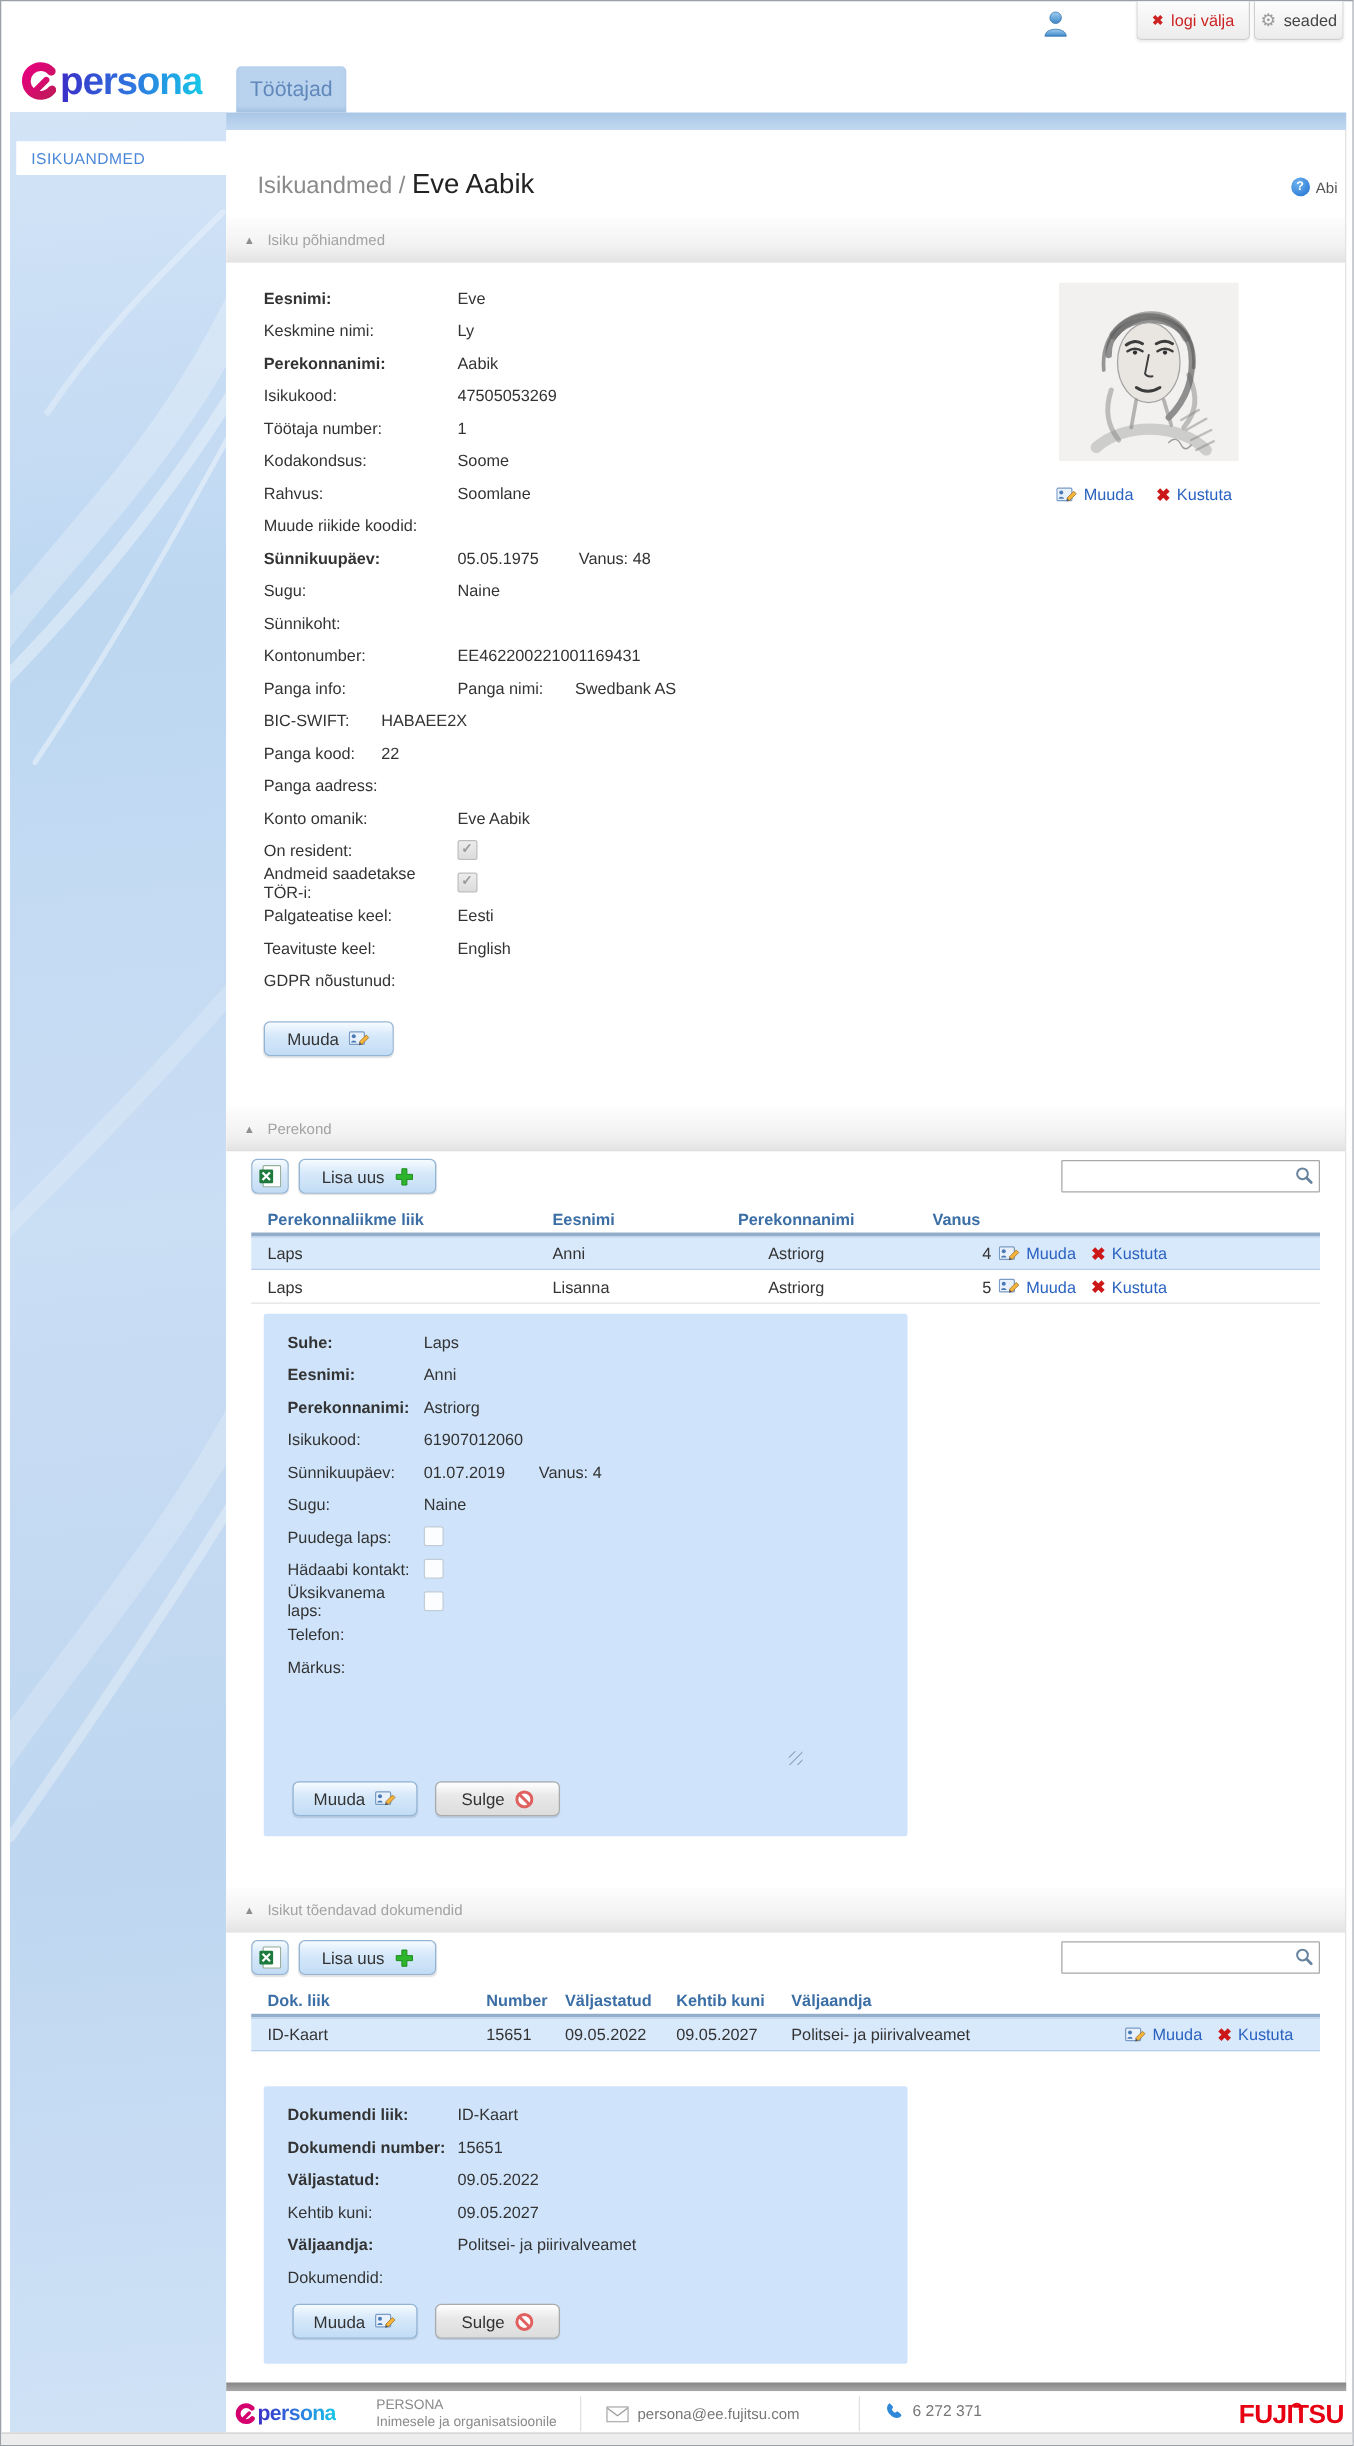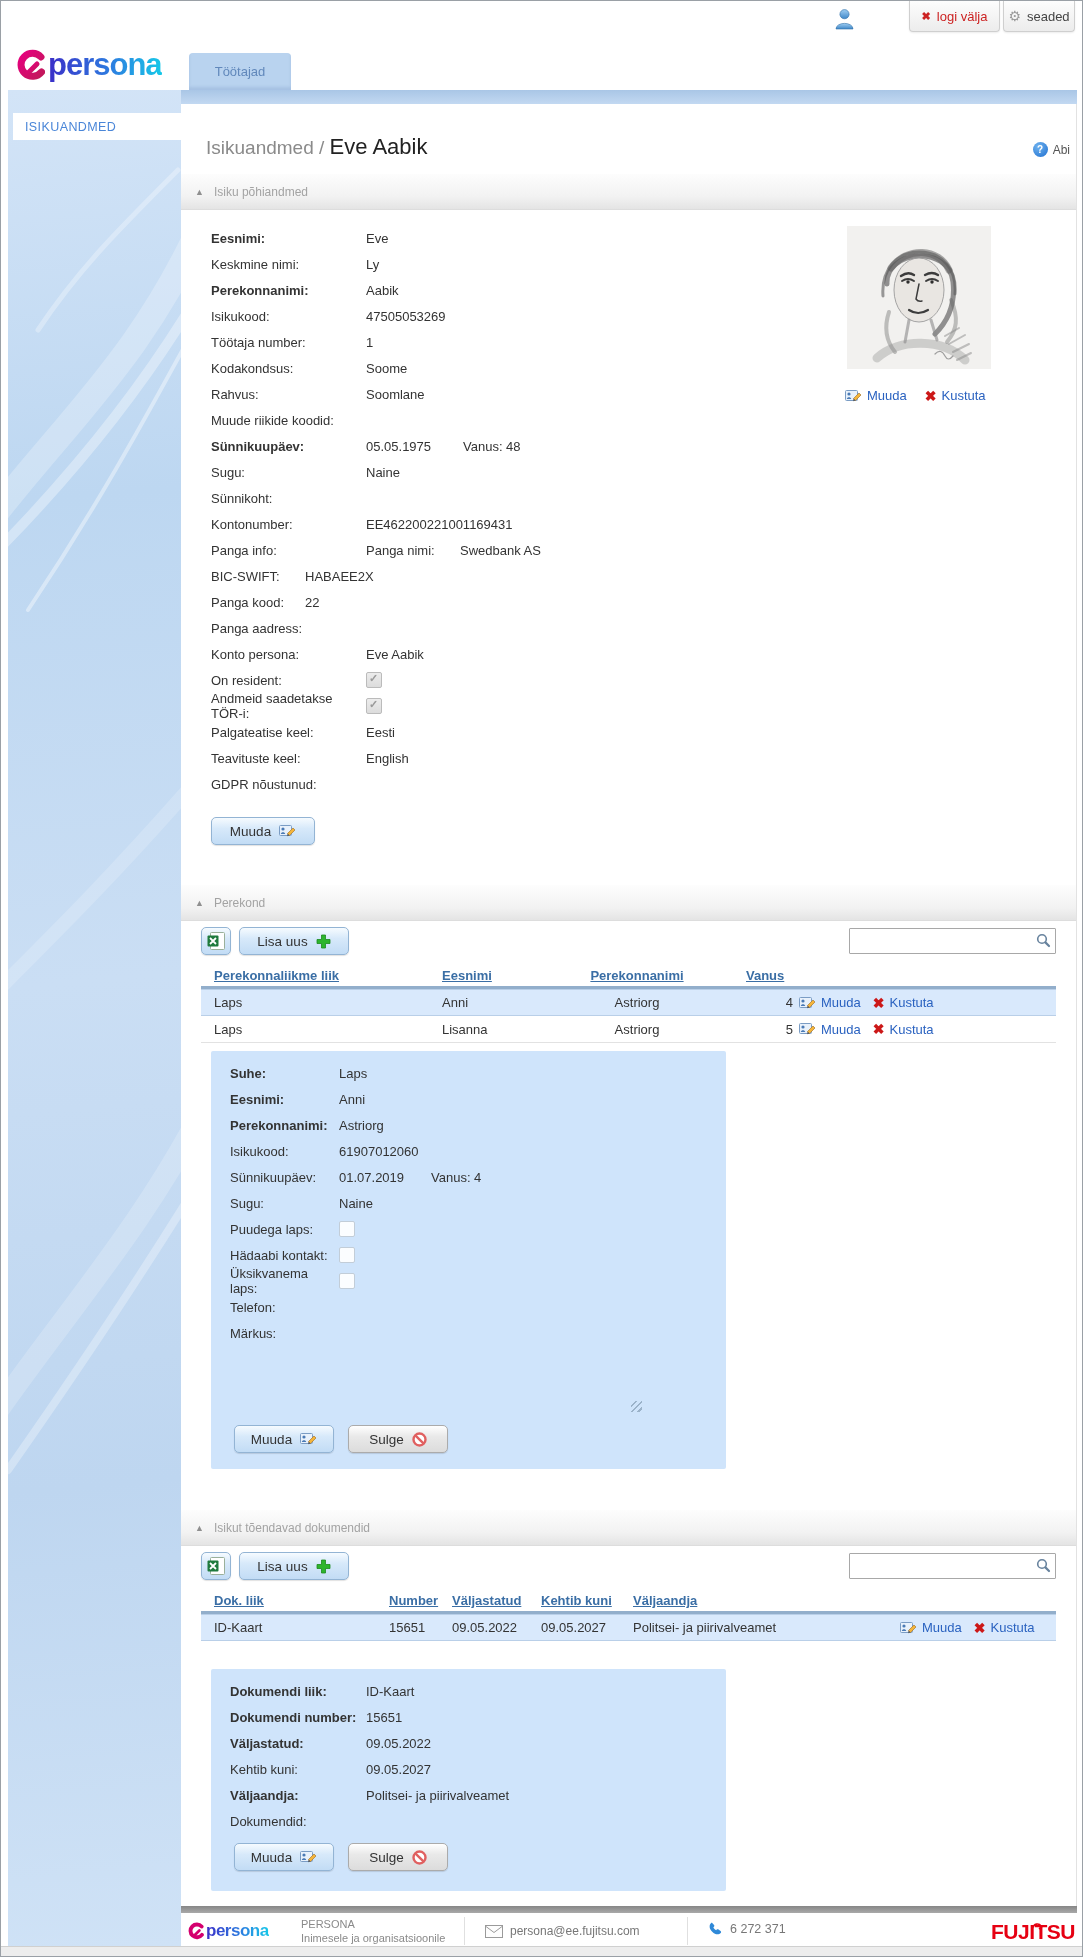--- a/index.html
+++ b/index.html
@@ -9,21 +9,21 @@
   .top-btn{position:absolute;top:0;height:31px;background:linear-gradient(#fdfdfd,#ececec);border:1px solid #cfcfcf;border-top:none;border-radius:0 0 4px 4px;display:flex;align-items:center;justify-content:center;gap:6px;font-size:13px;color:#444;box-shadow:0 1px 2px rgba(0,0,0,.08);cursor:pointer;box-sizing:border-box;}
   .btn-logout{left:908px;width:91px;color:#cc2222;}
   .logout-x{color:#cc2222;font-size:11px;font-weight:bold;}
   .btn-settings{left:1002px;width:72px;}
   .gear{color:#9a9a9a;font-size:14px;line-height:14px;}
   .user-icon{position:absolute;left:833px;top:7px;width:21px;height:23px;}
 
   
   .logo{position:absolute;left:14px;top:46px;display:flex;align-items:flex-start;gap:3px;}
   .logo-text{font-size:31px;font-weight:bold;letter-spacing:-1px;line-height:36px;background:linear-gradient(90deg,#3a2ec8 0%,#2d7de0 55%,#16c8e8 100%);-webkit-background-clip:text;background-clip:text;color:transparent;}
-  .tab{position:absolute;left:188px;top:52px;width:102px;height:37px;background:#b9d3ef;border-radius:4px 4px 0 0;display:flex;align-items:center;justify-content:center;font-size:13px;color:#6188bb;cursor:pointer;box-shadow:inset 0 -3px 3px rgba(110,145,190,.25);}
+  .tab{position:absolute;left:188px;top:52px;width:88px;height:37px;background:#b9d3ef;border-radius:4px 4px 0 0;display:flex;align-items:center;justify-content:center;font-size:17px;color:#6188bb;cursor:pointer;box-shadow:inset 0 -3px 3px rgba(110,145,190,.25);}
 
   
   .blue-band{position:absolute;left:7px;top:89px;width:1069px;height:16px;background:linear-gradient(#a9c6e6,#c6dbf3);}
   .blue-col{position:absolute;left:7px;top:89px;width:173px;height:1856px;background:linear-gradient(175deg,#d3e4f7 0%,#bdd7f1 22%,#cadef4 48%,#bed6f0 75%,#cfe2f6 100%);overflow:hidden;}
   .blue-col svg{position:absolute;left:0;top:0;}
   .sidebar-entry{position:absolute;left:12px;top:112px;width:168px;height:27px;background:#fff;display:flex;align-items:center;padding-left:12px;box-sizing:border-box;font-size:12.5px;color:#4a86d8;letter-spacing:.4px;cursor:pointer;}
 
   
   .main{position:absolute;left:180px;top:103px;width:896px;height:1802px;background:#fff;border-right:1px solid #e2e2e2;box-sizing:border-box;}
   .title-row{position:absolute;left:25px;top:30px;white-space:nowrap;}
@@ -66,21 +66,21 @@
 
   
   .toolbar{position:absolute;left:20px;right:20px;top:42px;height:30px;}
   .excel-btn{position:absolute;left:0;top:0;width:30px;height:28px;padding:0;}
   .add-btn{position:absolute;left:38px;top:0;width:110px;}
   .search{position:absolute;right:0;top:1px;width:205px;height:24px;border:1px solid #a8a8a8;background:#fff;border-radius:1px;}
   .search input{position:absolute;left:4px;top:2px;width:172px;height:18px;border:none;outline:none;font-size:13px;font-family:"Liberation Sans",sans-serif;}
   .search .mag{position:absolute;right:4px;top:4px;}
 
   .gtable{position:absolute;left:20px;right:20px;top:80px;}
-  .ghead{display:flex;height:21px;align-items:center;border-bottom:3px solid #92aecb;font-weight:bold;color:#3a6ea5;font-size:13px;text-decoration:underline;}
+  .ghead{display:flex;height:21px;align-items:center;border-bottom:3px solid #92aecb;font-weight:bold;color:#3a6ea5;font-size:13px;}
   .grow{display:flex;height:27px;align-items:center;font-size:13px;color:#333;border-bottom:1px solid #e2e2e2;box-sizing:border-box;}
   .grow.sel{background:#d9e9fc;border-top:1px solid #b9cfe8;border-bottom:1px solid #b9cfe8;}
   .c{padding-left:13px;box-sizing:border-box;flex:none;white-space:nowrap;overflow:hidden;}
   .fc1{width:228px;} .fc2{width:99px;} .fc3{width:205px;text-align:center;} .fc4{width:60px;}
   .grow .fc4{text-align:right;}
   .dc1{width:175px;} .dc2{width:63px;} .dc3{width:89px;} .dc4{width:92px;} .dc5{width:254px;}
   .acts{display:flex;gap:12px;margin-left:6px;align-items:center;font-size:13px;}
   .acts.far{margin-left:26px;}
 
   
@@ -249,21 +249,21 @@
           </div>
         <div class="r sub">
             <span class="l">Panga kood:</span>
             <span class="v">22</span>
           </div>
         <div class="r sub">
             <span class="l">Panga aadress:</span>
             <span class="v"></span>
           </div>
         <div class="r">
-            <span class="l">Konto persona:</span>
+            <span class="l">Konto omanik:</span>
             <span class="v">Eve Aabik</span>
           </div>
         <div class="r">
             <span class="l">On resident:</span>
             <span class="cb" data-state="checked"></span>
           </div>
         <div class="r">
             <span class="l">Andmeid saadetakse TÖR-i:</span>
             <span class="cb" data-state="checked"></span>
           </div>

